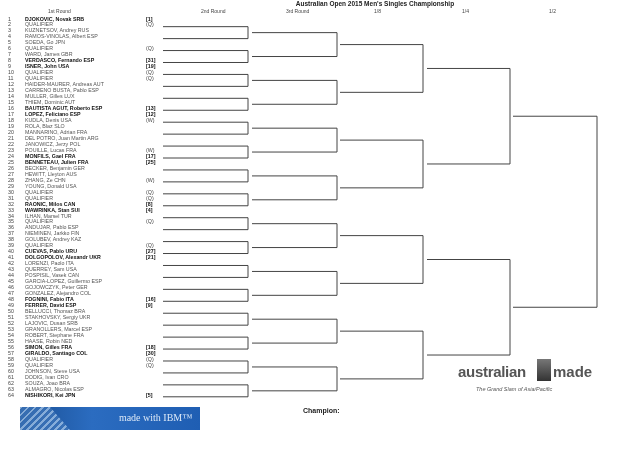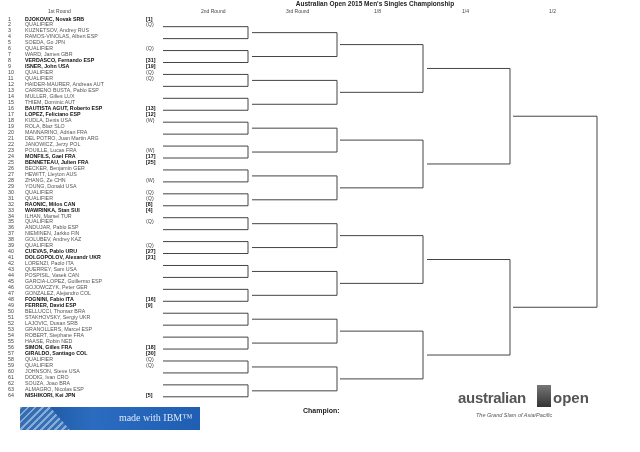--- a/index.html
+++ b/index.html
@@ -15,21 +15,21 @@
   .player .sd { position:absolute; left:146px; color:#444; }
   .player.b .sd { font-weight:bold; color:#111; }
   svg.br { position:absolute; left:0; top:0; }
   .banner { position:absolute; left:20px; top:407px; width:180px; height:23px;
             background:linear-gradient(90deg,#1a4f93 0%,#2b6cc0 40%,#1f5eb3 100%); overflow:hidden; }
   .banner .stripes { position:absolute; left:0; top:0; width:50px; height:23px;
             background:repeating-linear-gradient(135deg,#9fc1e6 0 2px,#3d74b8 2px 5px); opacity:.8;
             clip-path:polygon(0 0,60% 0,100% 100%,0 100%); }
   .banner .txt { position:absolute; right:8px; top:5px; color:#dbe8f7; font-family:"Liberation Serif", serif; font-size:10px; }
   .champ { position:absolute; left:303px; top:407px; font-size:7px; font-weight:bold; }
-  .aologo { position:absolute; left:458px; top:385px; width:160px; height:40px; }
+  .aologo { position:absolute; left:458px; top:359px; width:160px; height:40px; }
   .aologo .w1 { position:absolute; left:0; top:4px; font-size:15px; font-weight:bold; color:#555; letter-spacing:-0.3px; }
   .aologo .ic { position:absolute; left:79px; top:0; width:14px; height:22px; background:linear-gradient(#777,#333); }
   .aologo .w2 { position:absolute; left:95px; top:4px; font-size:15px; font-weight:bold; color:#555; }
   .aologo .tag { position:absolute; left:18px; top:27px; font-size:5.5px; font-style:italic; color:#555; }
 </style>
 </head>
 <body>
 
 <div class="title">Australian Open 2015 Men's Singles Championship</div>
 <div class="rh" style="left:48px">1st Round</div>
@@ -461,15 +461,15 @@
 <div class="banner">
   <div class="stripes"></div>
   <div class="txt">made with IBM™</div>
 </div>
 
 <div class="champ">Champion:</div>
 
 <div class="aologo">
   <span class="w1">australian</span>
   <span class="ic"></span>
-  <span class="w2">open</span>
+  <span class="w2">made</span>
   <span class="tag">The Grand Slam of Asia/Pacific</span>
 </div>
 
 </body></html>

